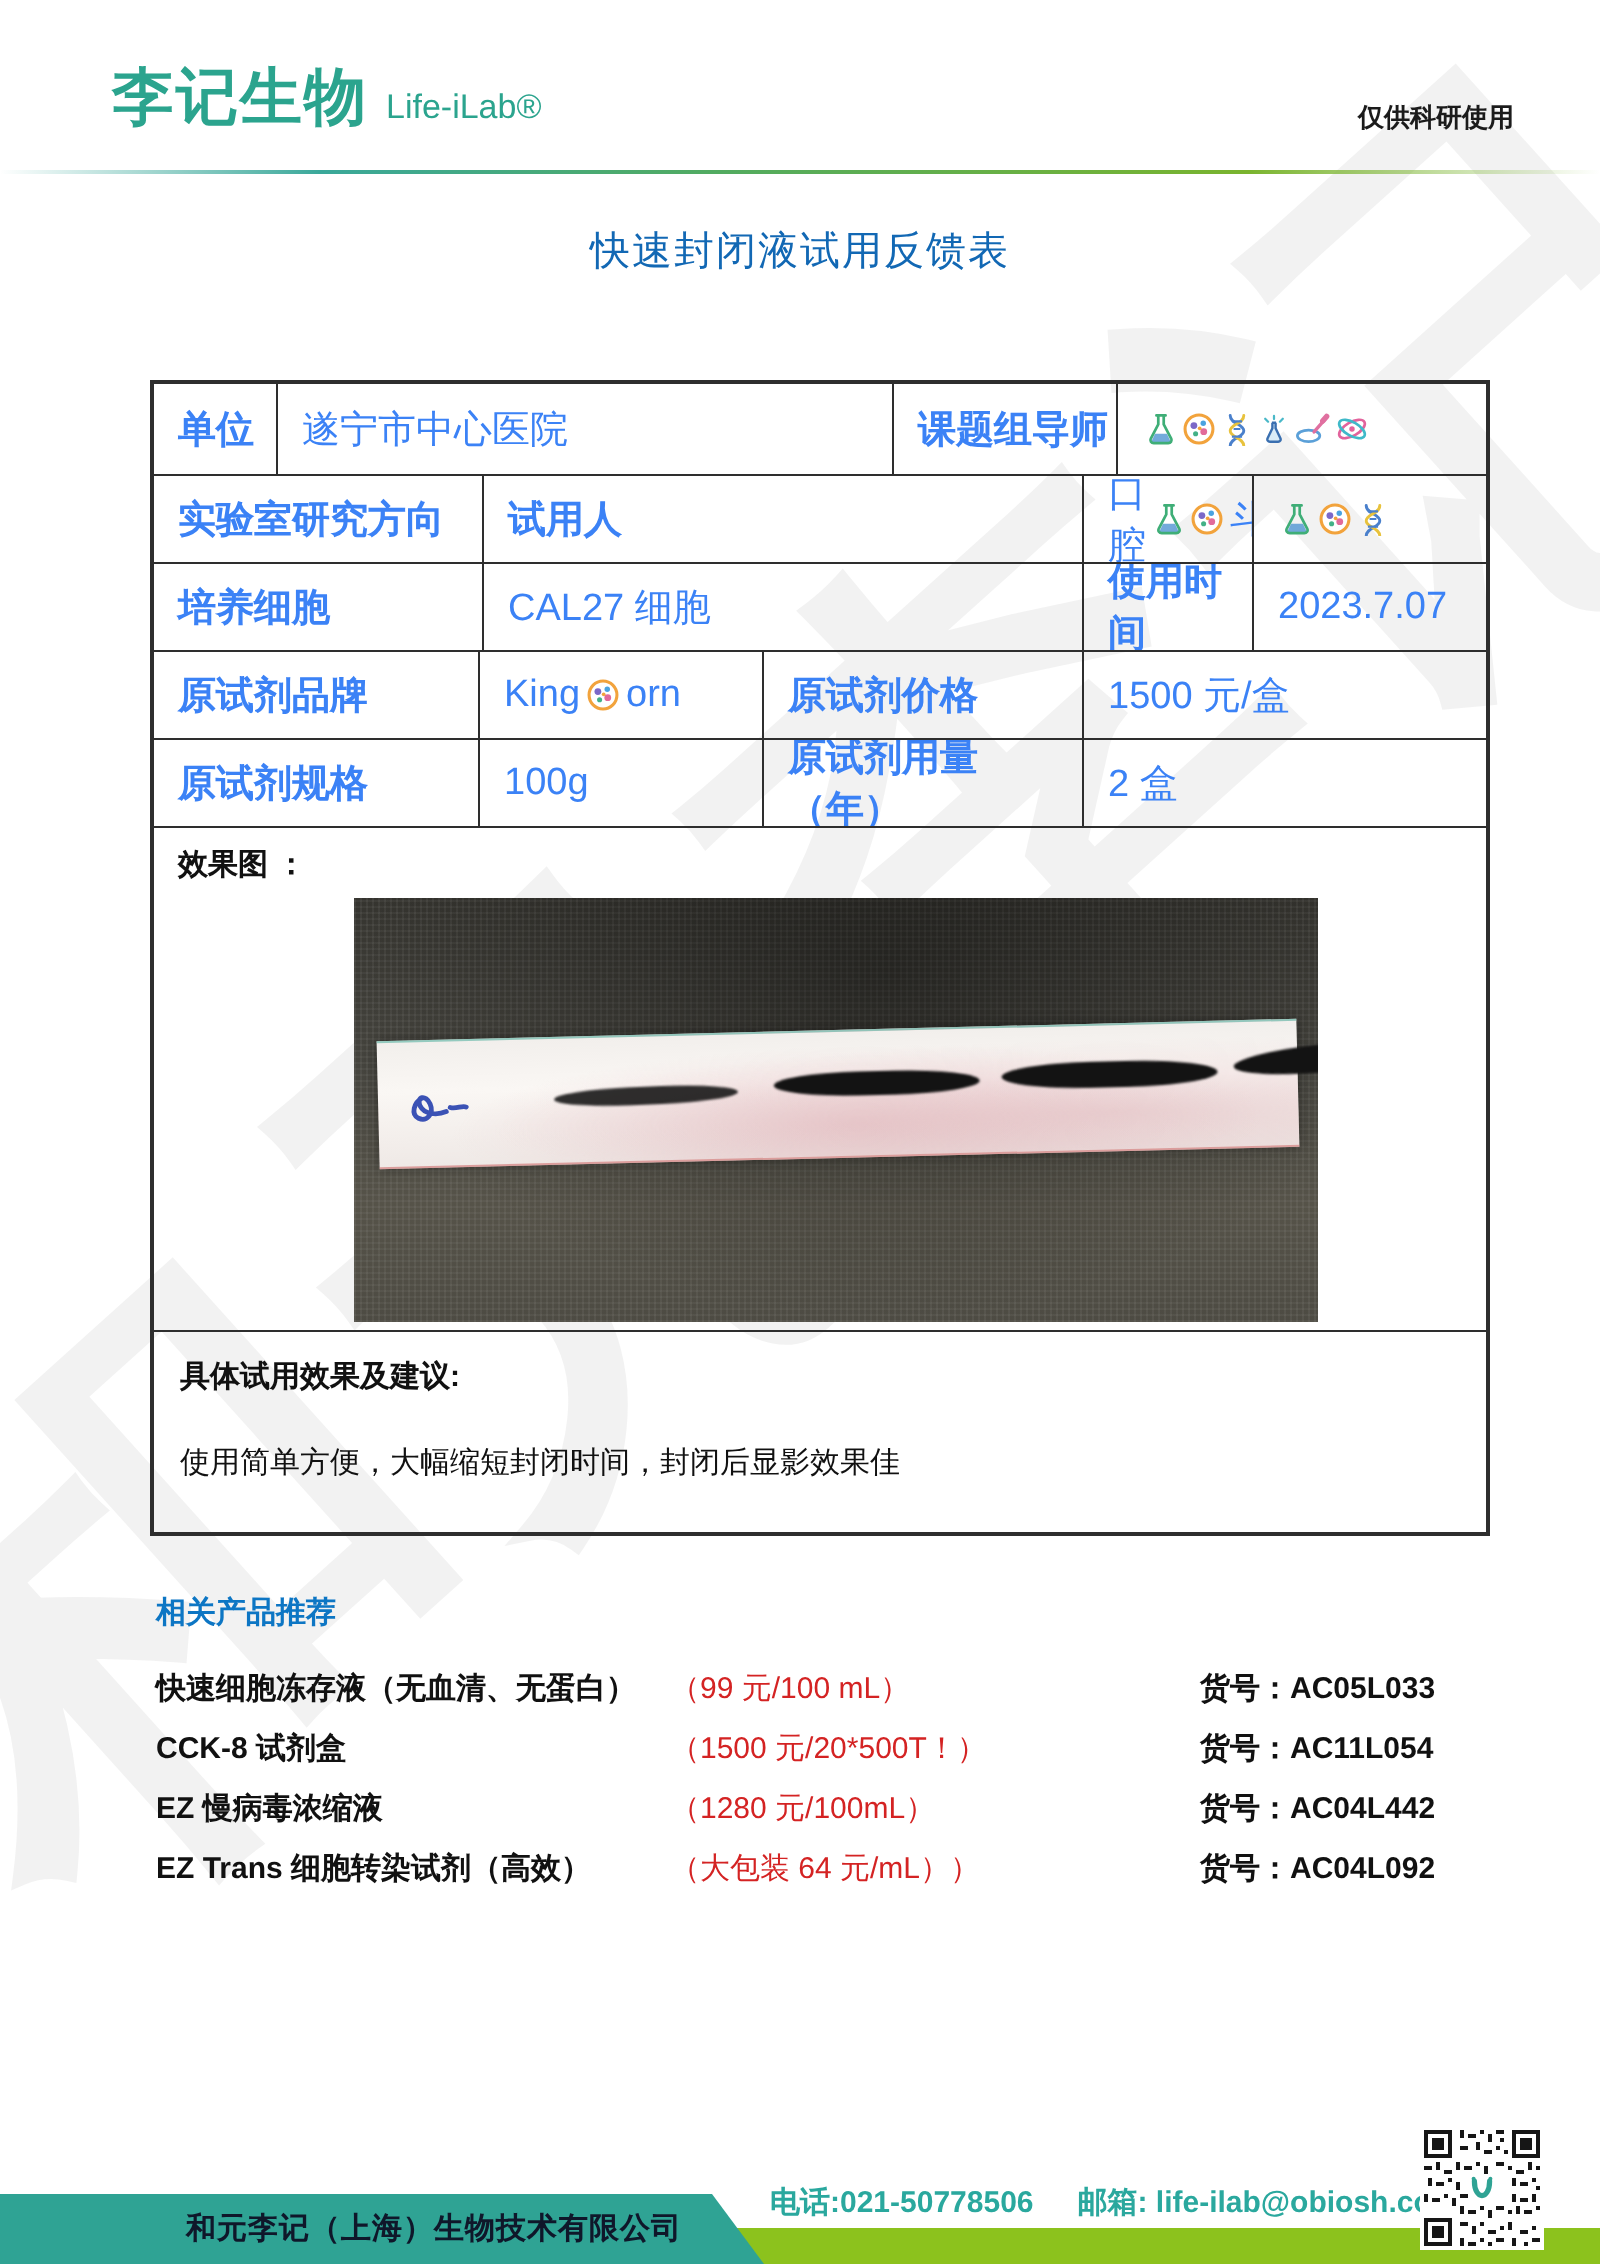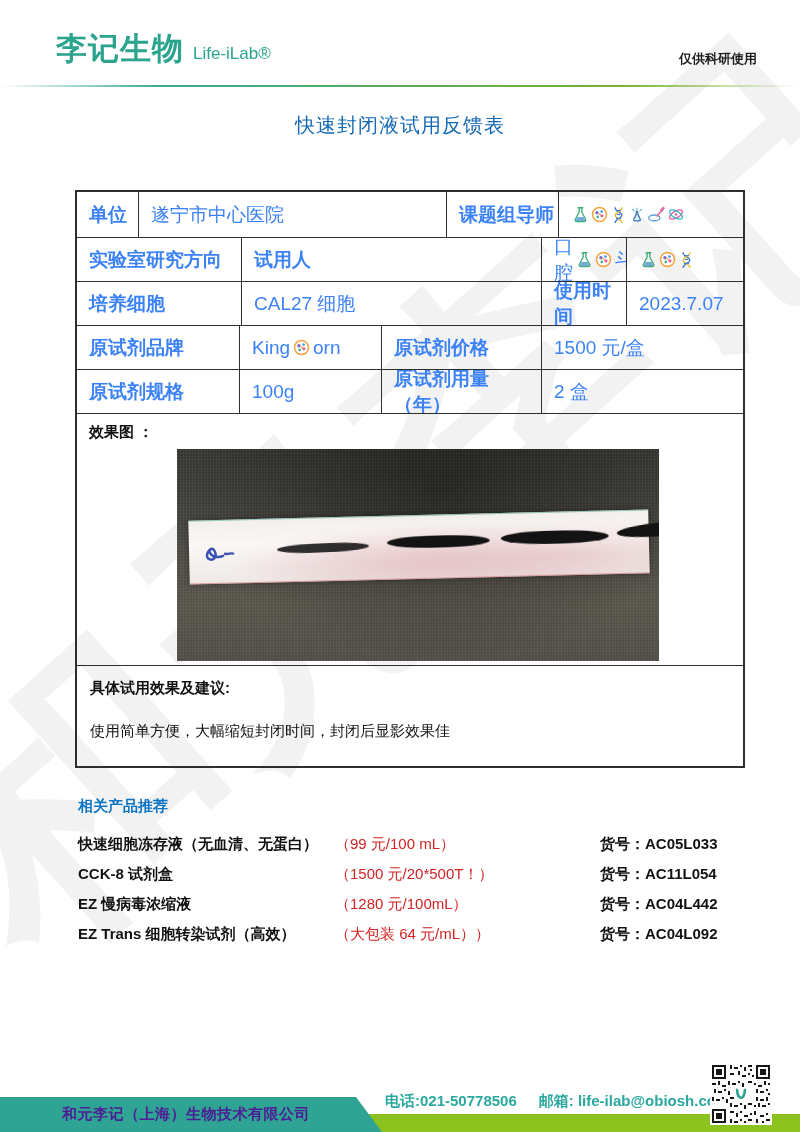--- a/index.html
+++ b/index.html
@@ -84,21 +84,21 @@
   .p-name { font-size:15px; font-weight:600; color:#111; }
   .p-price { font-size:15px; font-weight:400; color:var(--price-red,#d42323); }
   .p-code { font-size:15px; font-weight:600; color:#111; }
   
   .footer-teal {
     position:absolute; left:0; top:1097px; width:382px; height:35px; z-index:4;
     background:var(--footer-teal,#2fa394);
     clip-path:polygon(0 0, calc(100% - 26px) 0, 100% 100%, 0 100%);
     display:flex; align-items:center; padding-left:62px;
   }
-  .footer-company { color:#4c1d95; font-size:15px; font-weight:700; letter-spacing:0.5px; }
+  .footer-company { color:#0f172a; font-size:15px; font-weight:700; letter-spacing:0.5px;margin-left:31px; }
   .footer-green { position:absolute; left:356px; top:1114px; width:444px; height:18px;
                   background:var(--footer-green,#8cc21d); z-index:3; }
   .footer-contact { position:absolute; left:385px; top:1092px; z-index:4; font-size:15px;
                     font-weight:600; color:#2aa89e; display:flex; gap:22px; white-space:nowrap; }
   .qr { position:absolute; left:710px; top:1063px; width:62px; height:62px; background:#fff;
         z-index:5; display:flex; align-items:center; justify-content:center; }
 </style>
 </head>
 <body>
 

